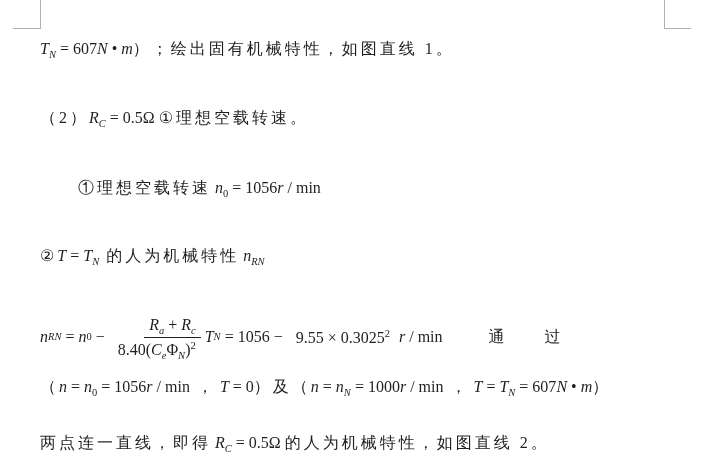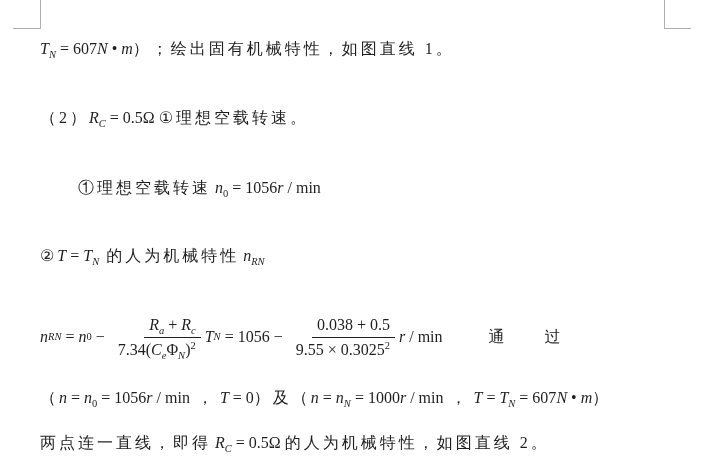--- a/index.html
+++ b/index.html
@@ -16,21 +16,21 @@
              border-left:1px solid #b0b0b0; border-bottom:1px solid #b0b0b0; }
 
   .line { position:absolute; left:40px; white-space:nowrap; line-height:24px; }
   .line span, .line sub, .line sup { white-space:pre; }
 
   .l1 { top:37px; }
   .l2 { top:106px; }
   .l3 { top:176px;margin-left:38px; }
   .l4 { top:244px; }
   .l5 { top:305px; height:64px; display:flex; align-items:center; }
-  .l6 { top:386px; }
+  .l6 { top:375px; }
   .l7 { top:431px; }
 
   .cn { letter-spacing:3px; }
   .rm { letter-spacing:0; }
   .it { font-style:italic; letter-spacing:0; }
   sub.sub, sub.subit { font-size:10.5px; line-height:0; }
   sub.subit { font-style:italic; }
   sup.sup { font-size:10.5px; line-height:0; }
 
   .frac { display:inline-flex; flex-direction:column; align-items:flex-end;
@@ -56,25 +56,25 @@
 
   <div class="line l4"><span class="cn">②</span><span class="it">T</span><span class="rm"> = </span><span class="it">T</span><sub class="subit">N</sub><span class="cn"> 的人为机械特性</span><span class="it"> n</span><sub class="subit">RN</sub></div>
 
   <div class="line l5">
       <span class="it">n</span>
       <sub class="subit">RN</sub>
       <span class="rm"> = </span>
       <span class="it">n</span>
       <sub class="sub">0</sub>
       <span class="rm"> − </span>
-      <span class="frac"><span class="num"><span class="it">R</span><sub class="subit">a</sub><span class="rm"> + </span><span class="it">R</span><sub class="subit">c</sub></span><span class="den"><span class="rm">7.34(</span><span class="it">C</span><sub class="subit">e</sub><span class="rm">Φ</span><sub class="subit">N</sub><span class="rm">)</span><sup class="sup">2</sup></span></span>
+      <span class="frac"><span class="num"><span class="it">R</span><sub class="subit">a</sub><span class="rm"> + </span><span class="it">R</span><sub class="subit">c</sub></span><span class="den"><span class="rm">8.40(</span><span class="it">C</span><sub class="subit">e</sub><span class="rm">Φ</span><sub class="subit">N</sub><span class="rm">)</span><sup class="sup">2</sup></span></span>
       <span class="it">T</span>
       <sub class="subit">N</sub>
       <span class="rm"> = 1056 − </span>
-      <span class="frac"><span class="num"><span class="rm">0.038 + 0.5</span></span><span class="den"><span class="rm">9.55 × 0.3025</span><sup class="sup">2</sup></span></span>
+      <span class="frac"><span class="den"><span class="rm">9.55 × 0.3025</span><sup class="sup">2</sup></span></span>
       <span class="it">r</span>
       <span class="rm"> / min</span>
       <span class="cn gapA">通</span>
       <span class="cn gapB">过</span>
     </div>
 
   <div class="line l6"><span class="cn">（</span><span class="it">n</span><span class="rm"> = </span><span class="it">n</span><sub class="sub">0</sub><span class="rm"> = 1056</span><span class="it">r</span><span class="rm"> / min</span><span class="cn"> ，</span><span class="it"> T</span><span class="rm"> = 0</span><span class="cn">）及（</span><span class="it">n</span><span class="rm"> = </span><span class="it">n</span><sub class="subit">N</sub><span class="rm"> = 1000</span><span class="it">r</span><span class="rm"> / min</span><span class="cn"> ，</span><span class="it"> T</span><span class="rm"> = </span><span class="it">T</span><sub class="subit">N</sub><span class="rm"> = 607</span><span class="it">N</span><span class="rm"> • </span><span class="it">m</span><span class="cn">）</span></div>
 
   <div class="line l7"><span class="cn">两点连一直线，即得</span><span class="it"> R</span><sub class="subit">C</sub><span class="rm"> = 0.5Ω </span><span class="cn">的人为机械特性，如图直线 2。</span></div>
 </div>

